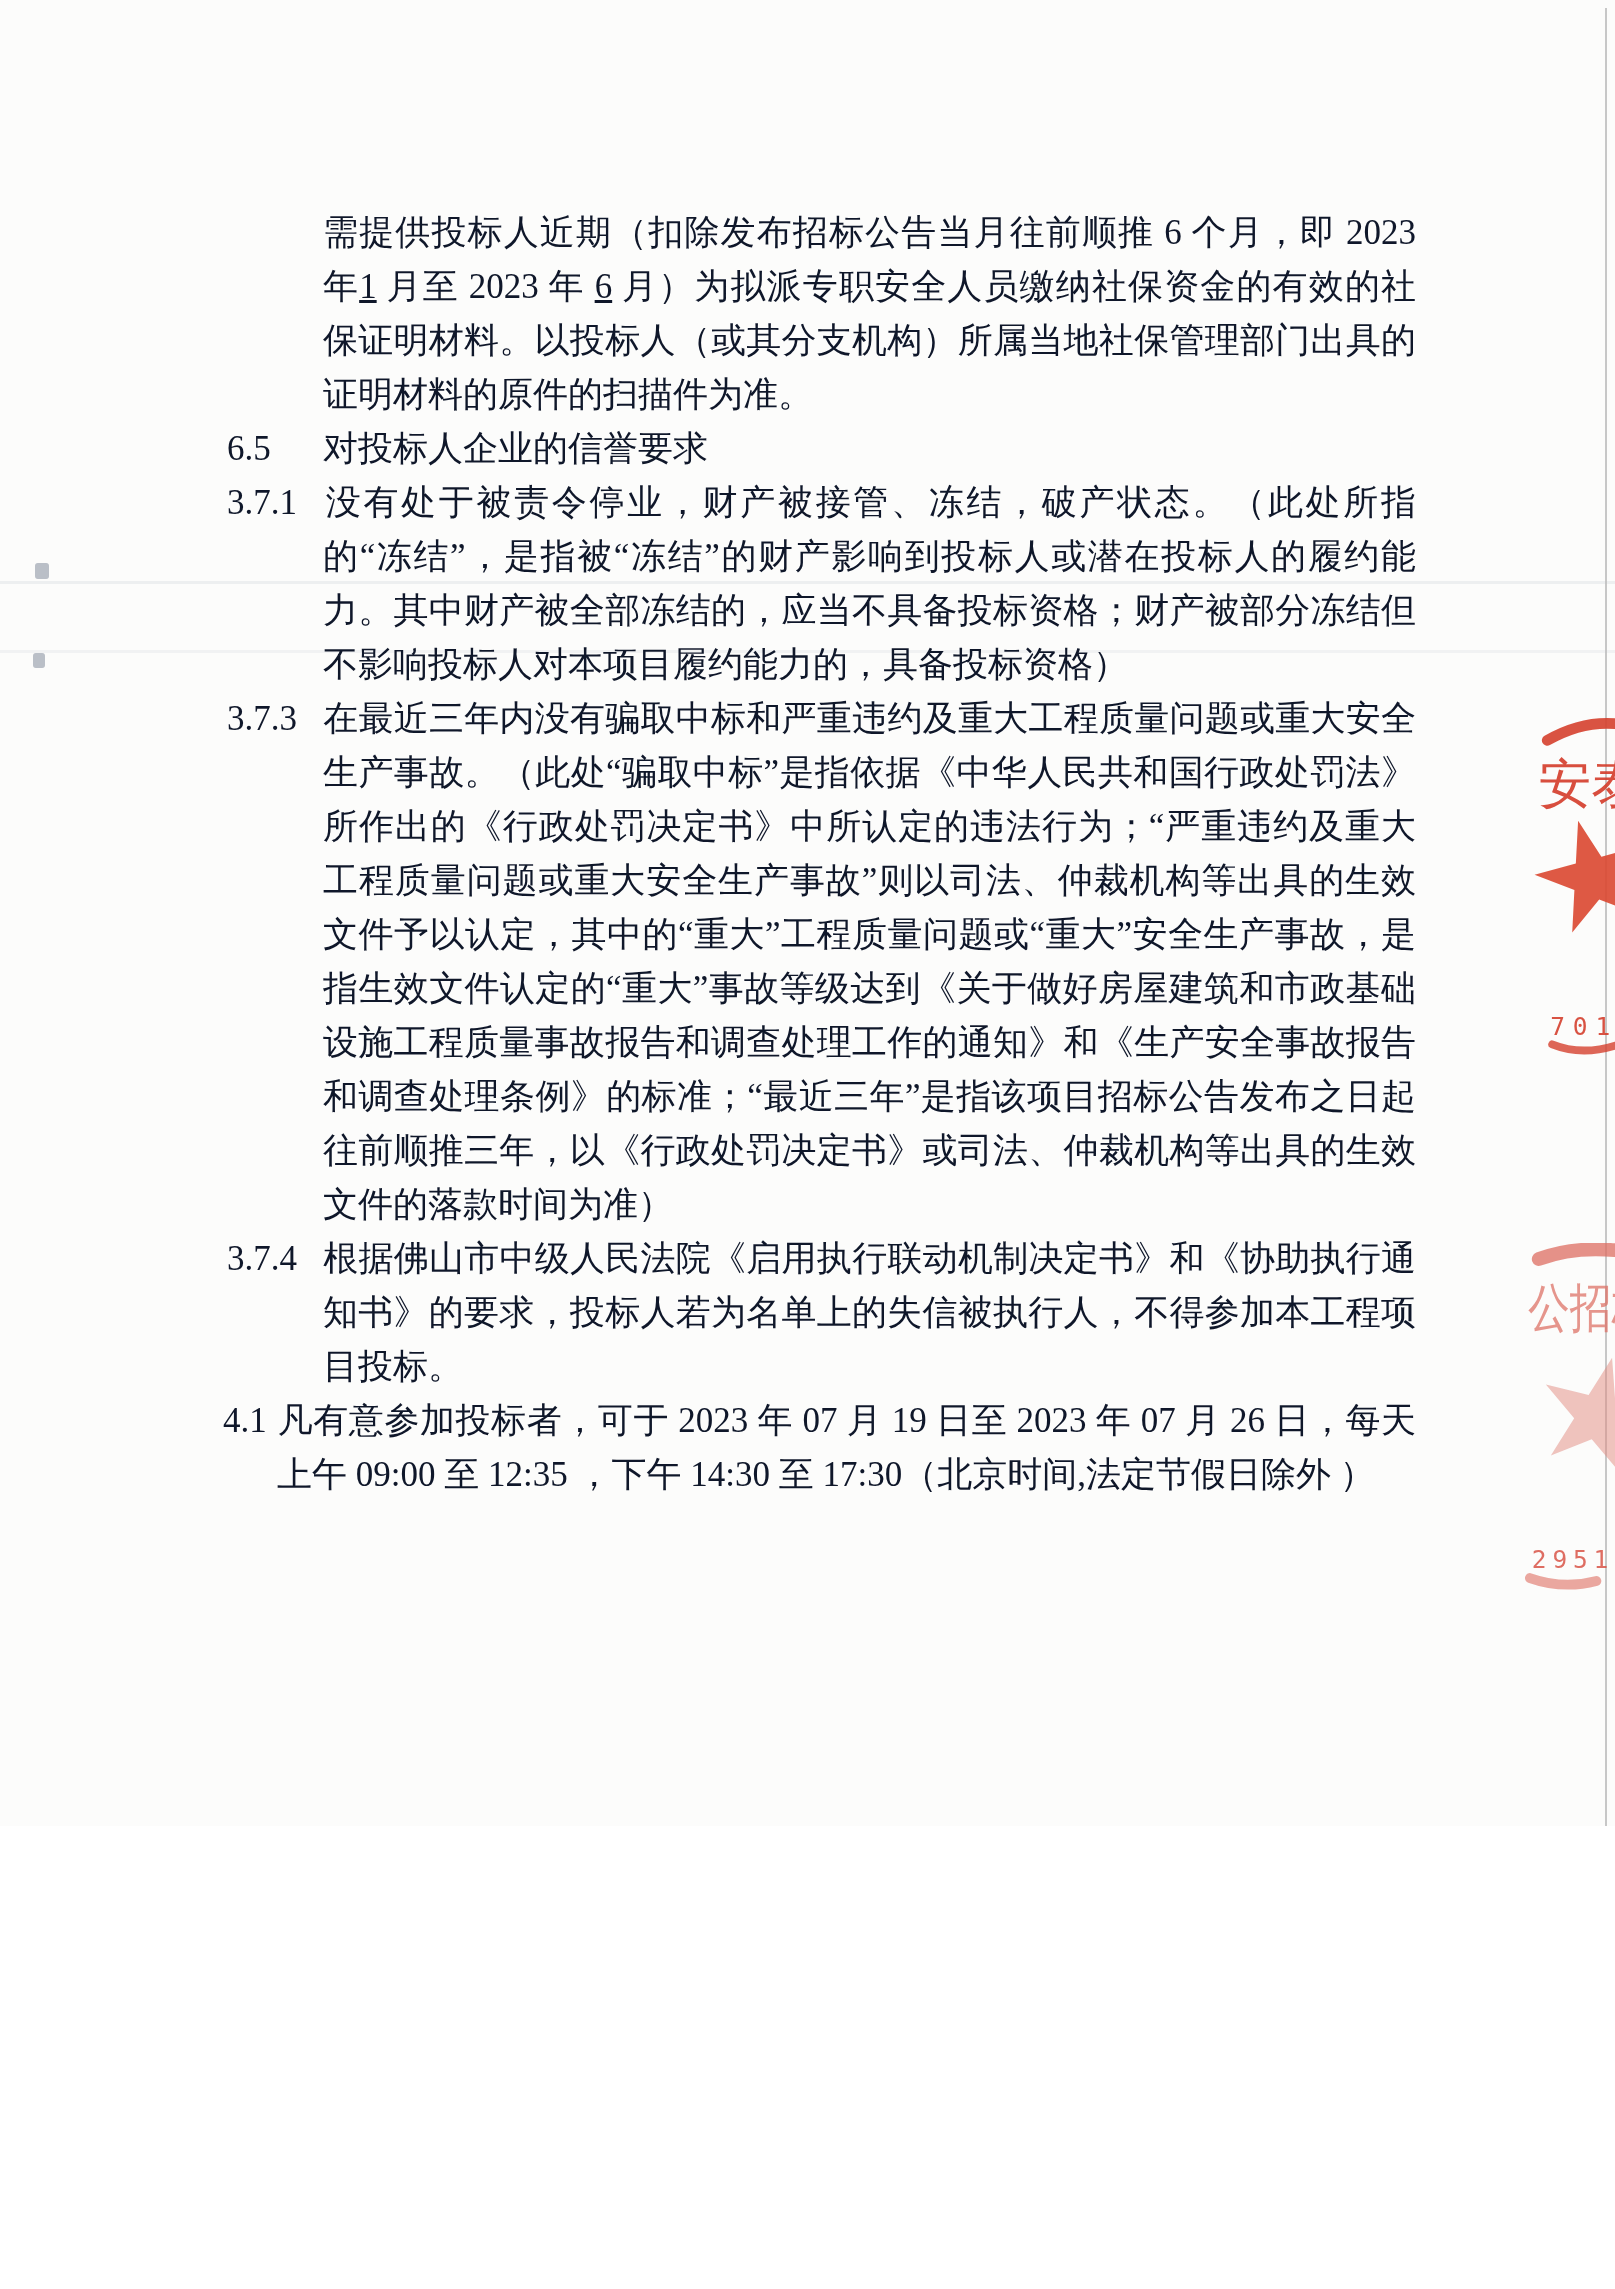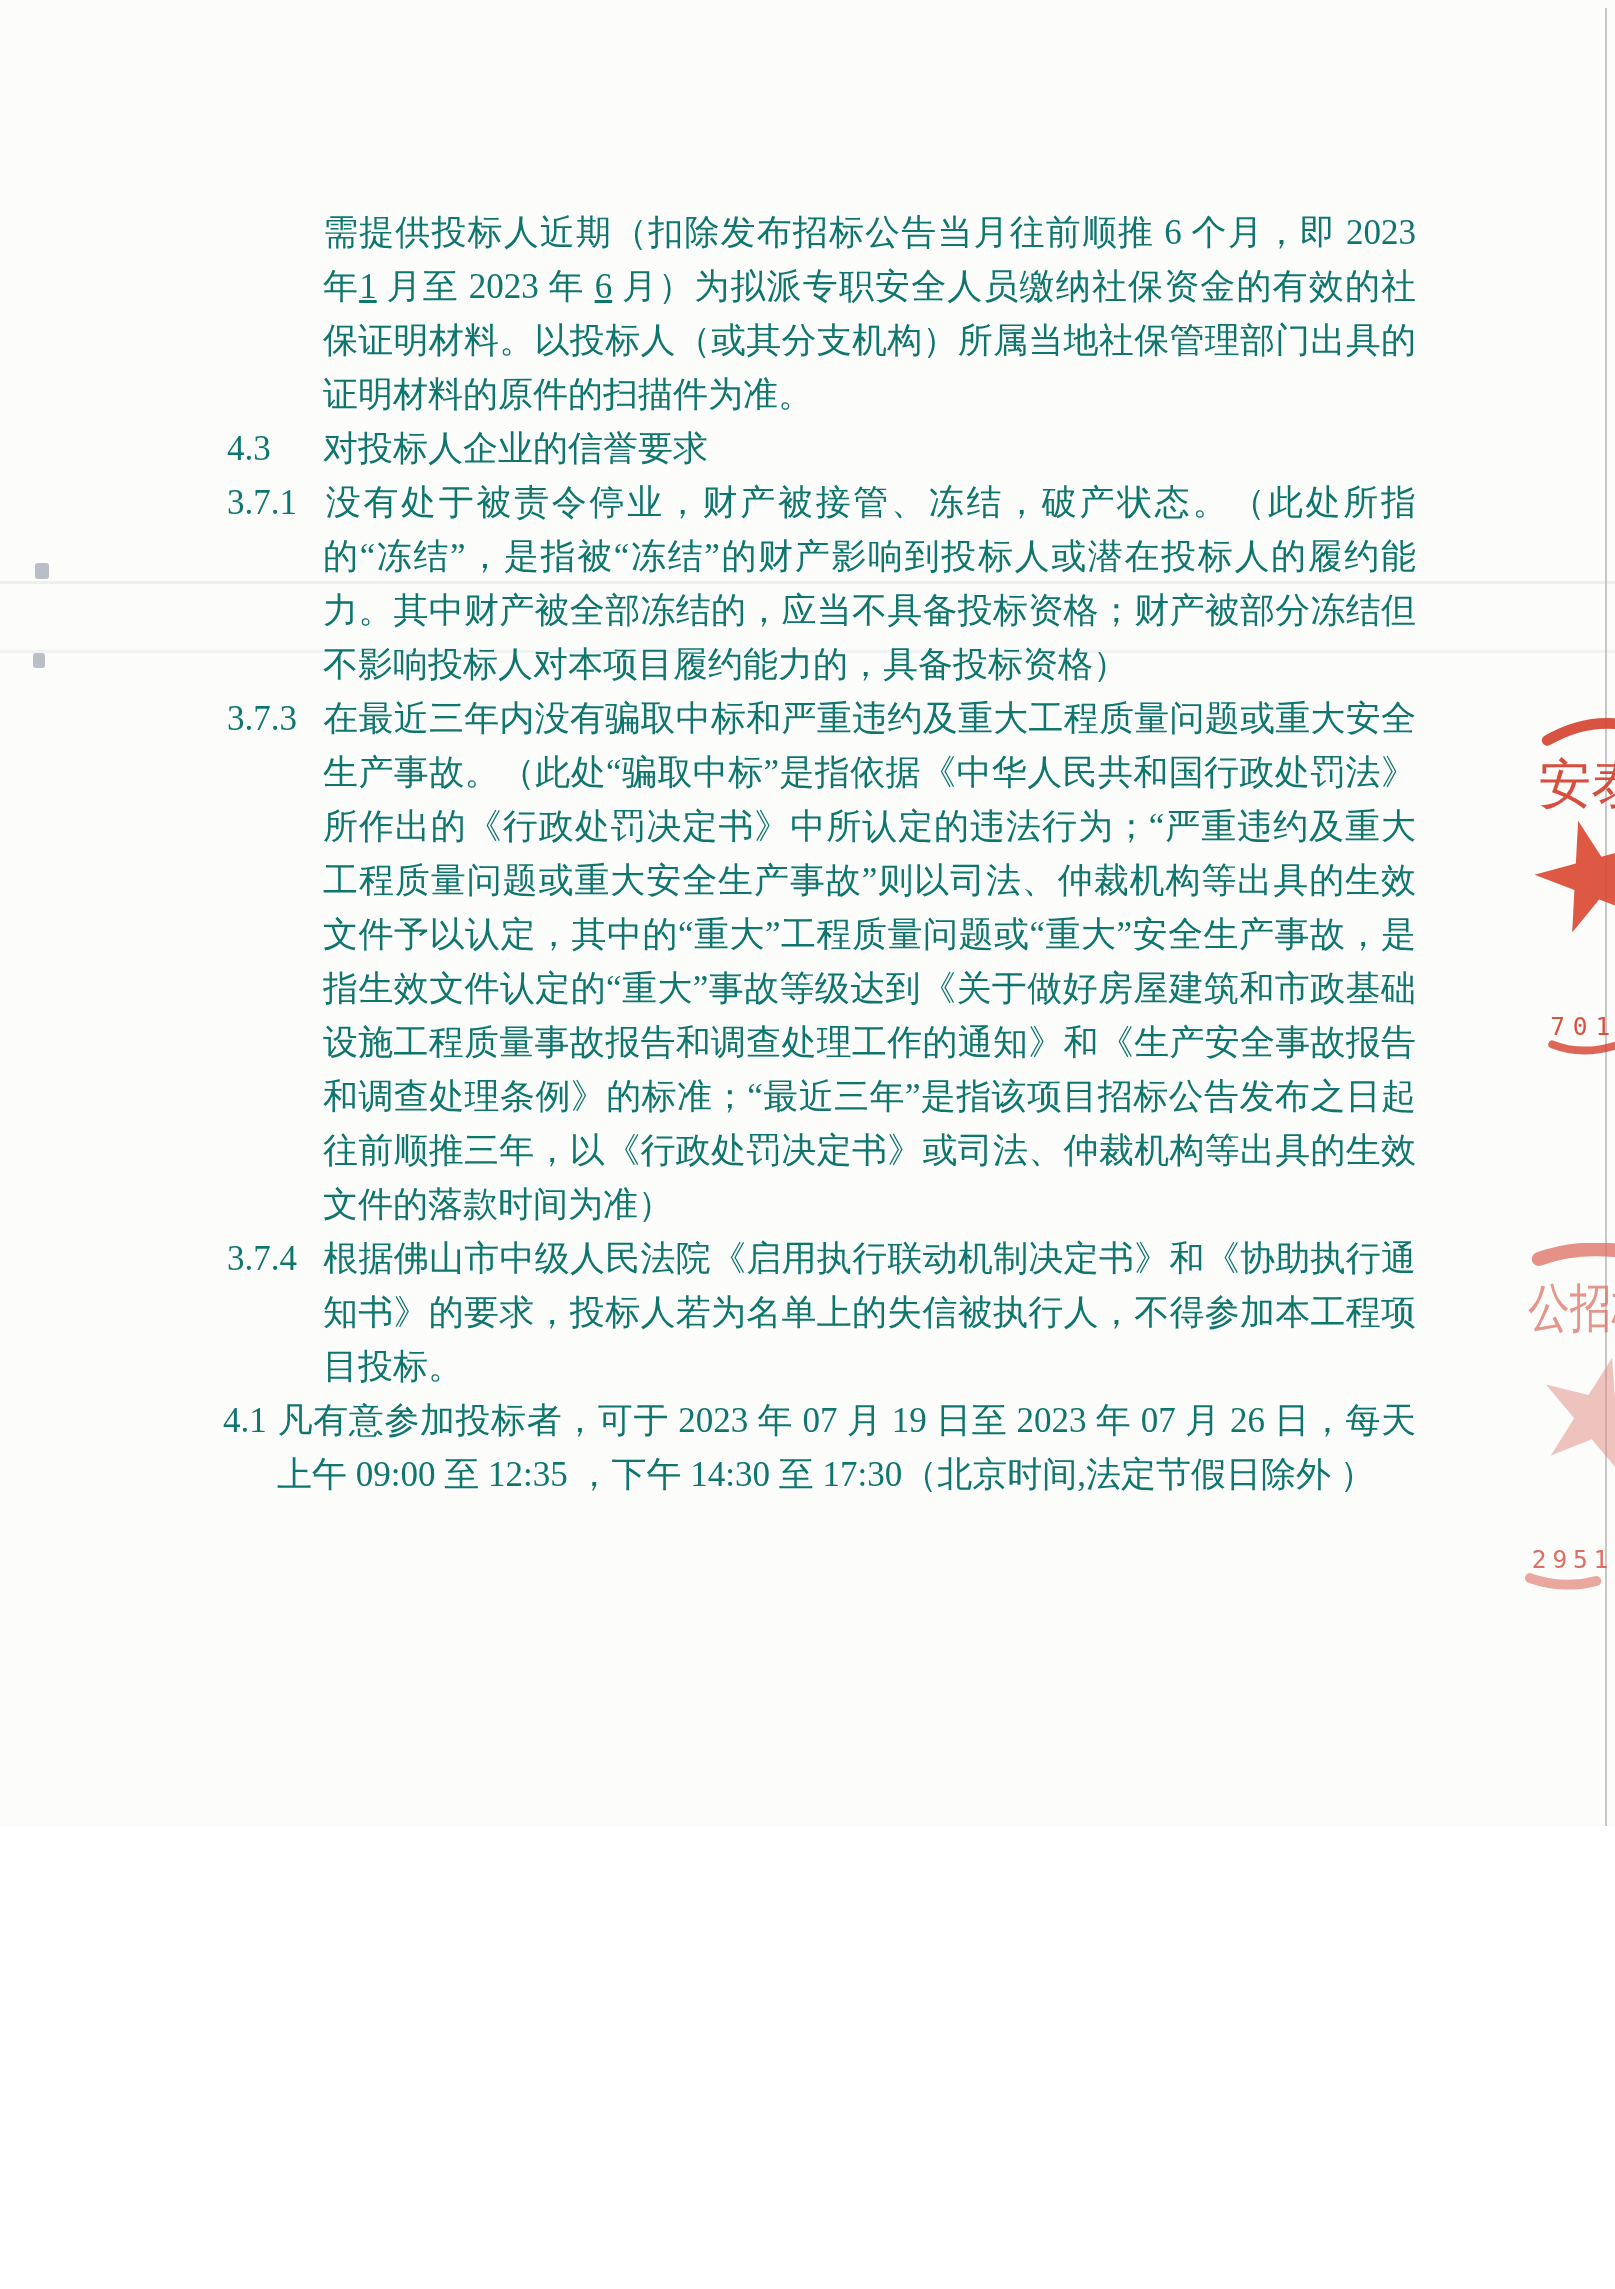--- a/index.html
+++ b/index.html
@@ -2,21 +2,21 @@
 <html><head>
 <meta charset="utf-8">
 <style>
   html,body { margin:0; padding:0; }
   .page {
     position:relative;
     width:1615px; height:1826px;
     background:#fcfcfb;
     overflow:hidden;
     font-family:"Liberation Serif","DejaVu Serif",serif;
-    color:#0f766e;
+    color:#0f172a;
   }
   
   .streak { position:absolute; left:0; width:1615px; height:2.9px; background:rgba(198,204,212,0.28); }
   .speck  { position:absolute; background:rgba(120,130,148,0.5); border-radius:2.9px; }
   .page-edge-line { position:absolute; top:7.8px; left:1605px; width:2px; height:2282px; background:#bdbdbd; opacity:.85; }
 
   
   .content {
     position:absolute; left:227px; top:206px; width:1189px;
     font-size:35px; line-height:54px;
@@ -49,21 +49,21 @@
 <div class="page">
 
   <div class="streak" style="top:581px;"></div>
   <div class="streak" style="top:650px; opacity:.7;"></div>
   <div class="speck" style="left:35px; top:563px; width:13.7px; height:15.7px;"></div>
   <div class="speck" style="left:33px; top:653px; width:11.8px; height:14.7px;"></div>
   <div class="page-edge-line"></div>
 
   <div class="content">
       <div class="para-cont"><span>需提供投标人近期（扣除发布招标公告当月往前顺推 6 个月，即 2023 年</span><span class="ul">1</span><span> 月至 2023 年 </span><span class="ul">6</span><span> 月）为拟派专职安全人员缴纳社保资金的有效的社保证明材料。以投标人（或其分支机构）所属当地社保管理部门出具的证明材料的原件的扫描件为准。</span></div>
-      <div class="item"><span class="num">4.3</span><span>对投标人企业的信誉要求</span></div>
+      <div class="item"><span class="num">6.5</span><span>对投标人企业的信誉要求</span></div>
       <div class="item"><span class="num">3.7.1</span><span>没有处于被责令停业，财产被接管、冻结，破产状态。（此处所指的“冻结”，是指被“冻结”的财产影响到投标人或潜在投标人的履约能力。其中财产被全部冻结的，应当不具备投标资格；财产被部分冻结但不影响投标人对本项目履约能力的，具备投标资格）</span></div>
       <div class="item"><span class="num">3.7.3</span><span>在最近三年内没有骗取中标和严重违约及重大工程质量问题或重大安全生产事故。（此处“骗取中标”是指依据《中华人民共和国行政处罚法》所作出的《行政处罚决定书》中所认定的违法行为；“严重违约及重大工程质量问题或重大安全生产事故”则以司法、仲裁机构等出具的生效文件予以认定，其中的“重大”工程质量问题或“重大”安全生产事故，是指生效文件认定的“重大”事故等级达到《关于做好房屋建筑和市政基础设施工程质量事故报告和调查处理工作的通知》和《生产安全事故报告和调查处理条例》的标准；“最近三年”是指该项目招标公告发布之日起往前顺推三年，以《行政处罚决定书》或司法、仲裁机构等出具的生效文件的落款时间为准）</span></div>
       <div class="item"><span class="num">3.7.4</span><span>根据佛山市中级人民法院《启用执行联动机制决定书》和《协助执行通知书》的要求，投标人若为名单上的失信被执行人，不得参加本工程项目投标。</span></div>
       <div class="item41"><span class="num41">4.1</span><span>凡有意参加投标者，可于 2023 年 07 月 19 日至 2023 年 07 月 26 日，每天上午 09:00 至 12:35 ，下午 14:30 至 17:30（北京时间,法定节假日除外 ）</span></div>
     </div>
 
   <div class="page-number">3</div>
 
   <svg class="seal seal-upper" width="162" height="353" viewBox="0 0 165 360">
     <path d="M 95 30 Q 130 10 165 13" fill="none" stroke="#d5402e" stroke-width="11" stroke-linecap="round" opacity="0.9"></path>

